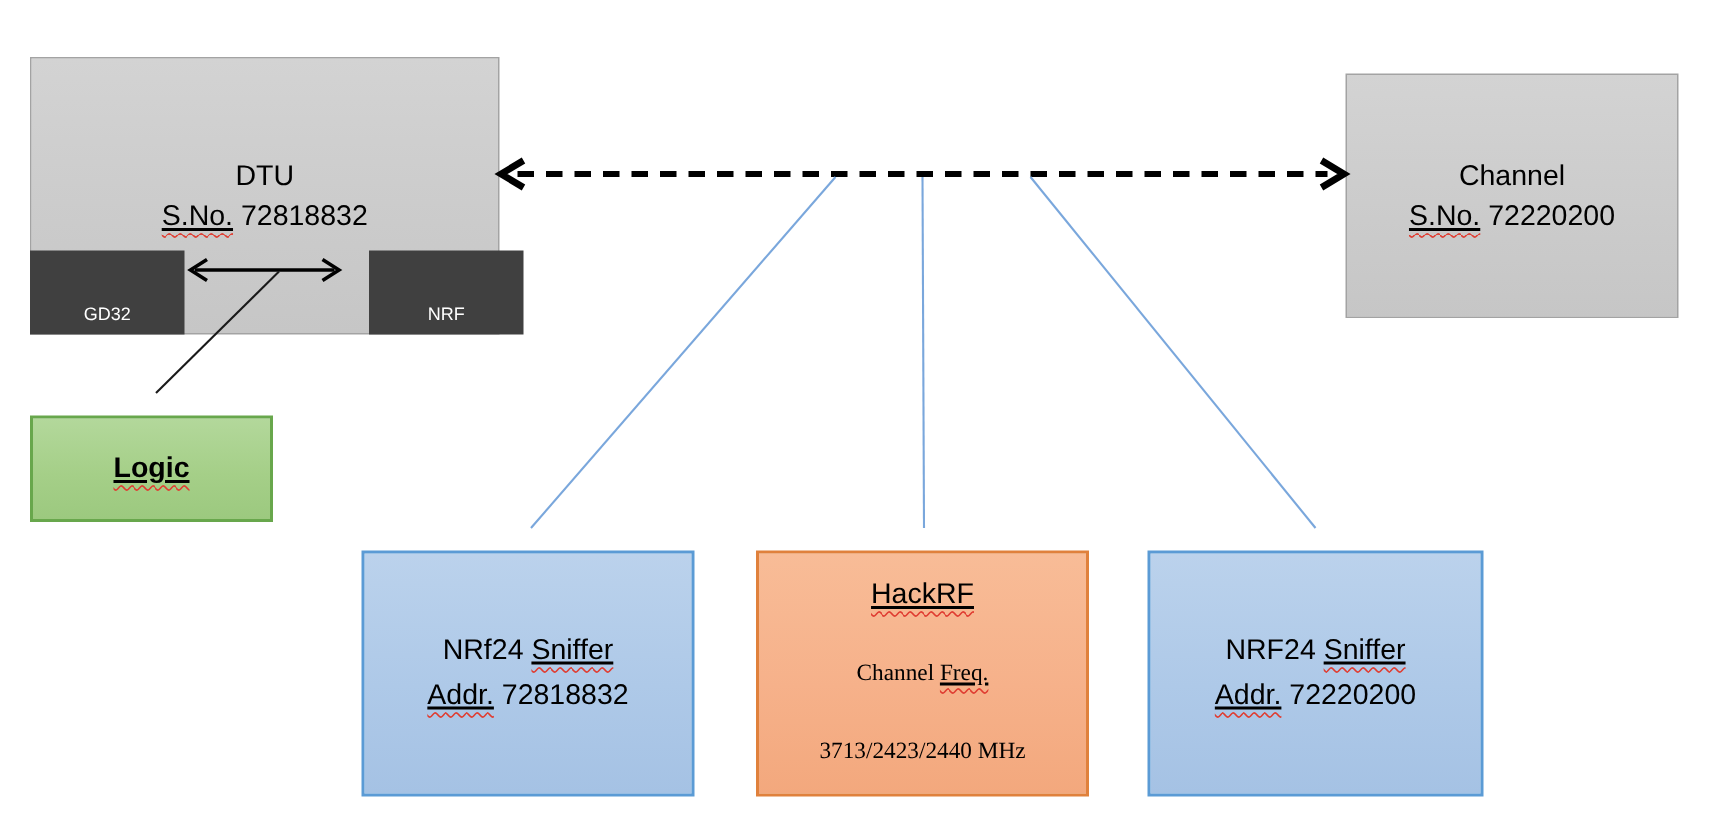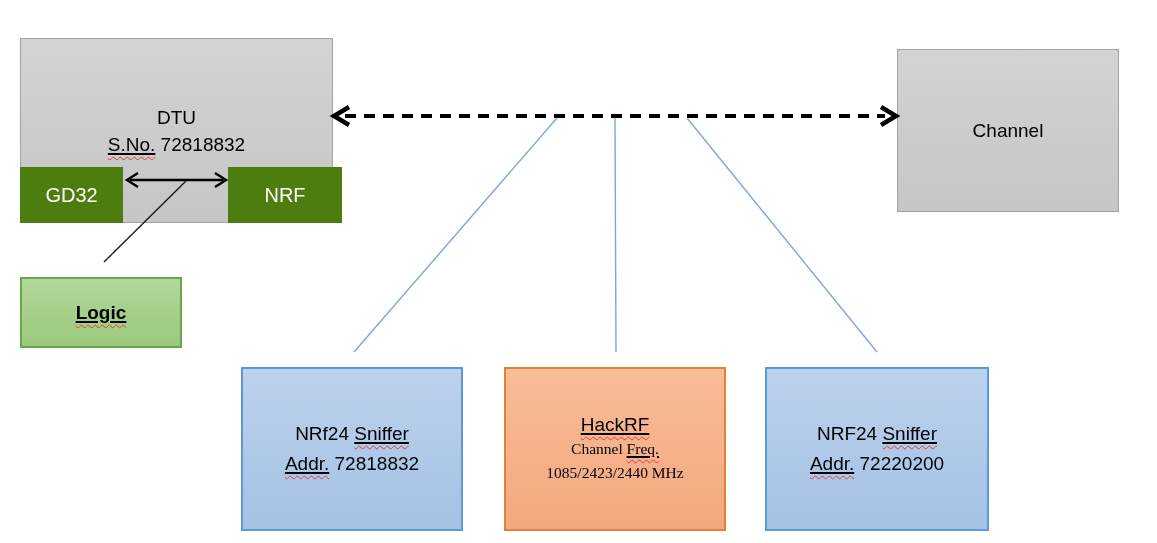--- a/index.html
+++ b/index.html
@@ -21,44 +21,45 @@
     text-align: center;
     line-height: 27px;
     font-size: 19px;
     margin-top: 15px;
   }
   .gray {
     background: linear-gradient(180deg, #d3d3d3 0%, #cbcbcb 60%, #c6c6c6 100%);
     border: 1.5px solid #a3a3a3;
   }
   .black {
-    background: #4d7c0f;
+    background: #404040;
     color: #ffffff;
-    font-size: 20px;
+    font-size: 12px;
+    justify-content: flex-end;
   }
   .green {
     background: linear-gradient(180deg, #b3d89b 0%, #a5cf88 55%, #9cc97f 100%);
     border: 2px solid #68a74c;
     font-weight: bold;
   }
   .blue {
     background: linear-gradient(180deg, #bbd2ec 0%, #aec9e8 55%, #a5c2e4 100%);
     border: 2px solid #5b9bd5;
   }
   .orange {
     background: linear-gradient(180deg, #f8bc97 0%, #f6b18a 55%, #f3a87d 100%);
     border: 2px solid #e0813c;
   }
   .dtu-box      { left: 20px;  top: 23px;  width: 313px; height: 185px; }
   .gd32-box     { left: 20px;  top: 152px; width: 103px; height: 56px; }
-  .nrf-box      { left: 228px; top: 152px; width: 114px; height: 56px; }
+  .nrf-box      { left: 246px; top: 152px; width: 103px; height: 56px; }
   .logic-box    { left: 20px;  top: 262px; width: 162px; height: 71px; }
   .inverter-box { left: 897px; top: 34px;  width: 222px; height: 163px; }
   .sniffer-left-box  { left: 241px; top: 352px; width: 222px; height: 164px; line-height: 30px; }
-  .hackrf-box        { left: 504px; top: 352px; width: 222px; height: 164px; line-height: 24px; }
+  .hackrf-box        { left: 504px; top: 352px; width: 222px; height: 164px; line-height: 24px; gap: 28px; }
   .sniffer-right-box { left: 765px; top: 352px; width: 224px; height: 164px; line-height: 30px; }
   .hackrf-small { font-size: 15.5px; font-family: Liberation Serif, serif; }
   
   .u {
     text-decoration: underline;
     text-decoration-thickness: 1.5px;
     text-underline-offset: 2px;
   }
   .sq {
     text-decoration: underline wavy #e03c31;
@@ -88,31 +89,32 @@
   <div class="box black nrf-box">
     <div>NRF</div>
   </div>
 
   <div class="box green logic-box">
     <div><span class="u"><span class="sq">Logic</span></span></div>
   </div>
 
   <div class="box gray inverter-box">
     <div>Channel</div>
+    <div><span class="u"><span class="sq">S.No.</span></span><span> 72220200</span></div>
   </div>
 
   <div class="box blue sniffer-left-box">
     <div><span>NRf24 </span><span class="u"><span class="sq">Sniffer</span></span></div>
     <div><span class="u"><span class="sq">Addr.</span></span><span> 72818832</span></div>
   </div>
 
   <div class="box orange hackrf-box">
     <div><span class="u"><span class="sq">HackRF</span></span></div>
     <div class="hackrf-small"><span>Channel </span><span class="u"><span class="sq">Freq.</span></span></div>
-    <div class="hackrf-small">1085/2423/2440 MHz</div>
+    <div class="hackrf-small">3713/2423/2440 MHz</div>
   </div>
 
   <div class="box blue sniffer-right-box">
     <div><span>NRF24 </span><span class="u"><span class="sq">Sniffer</span></span></div>
     <div><span class="u"><span class="sq">Addr.</span></span><span> 72220200</span></div>
   </div>
 
   <svg class="lines" width="1157" height="543" viewBox="0 0 1157 543">
 
     <g>

